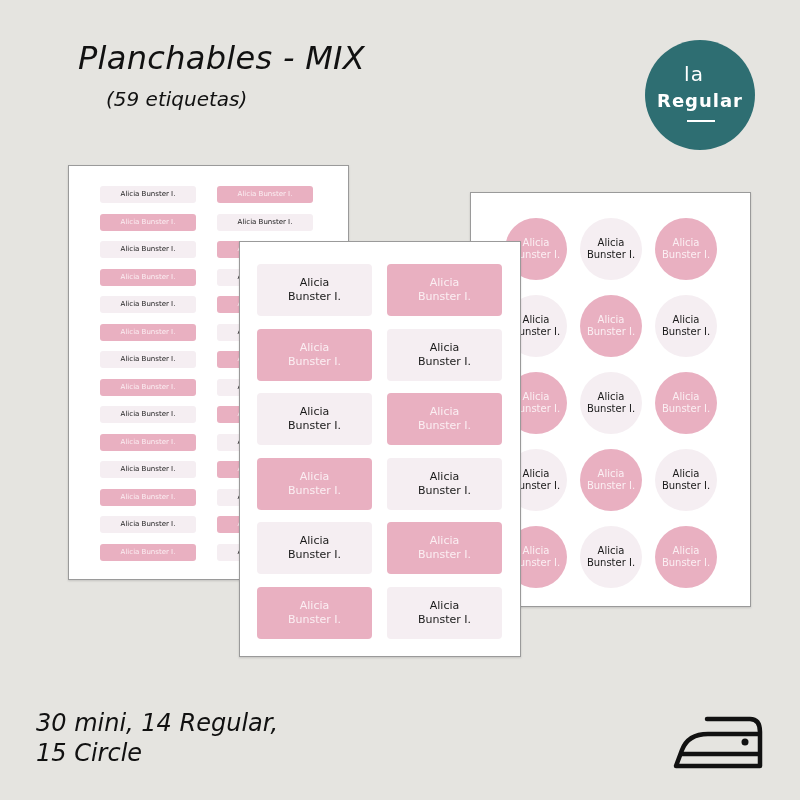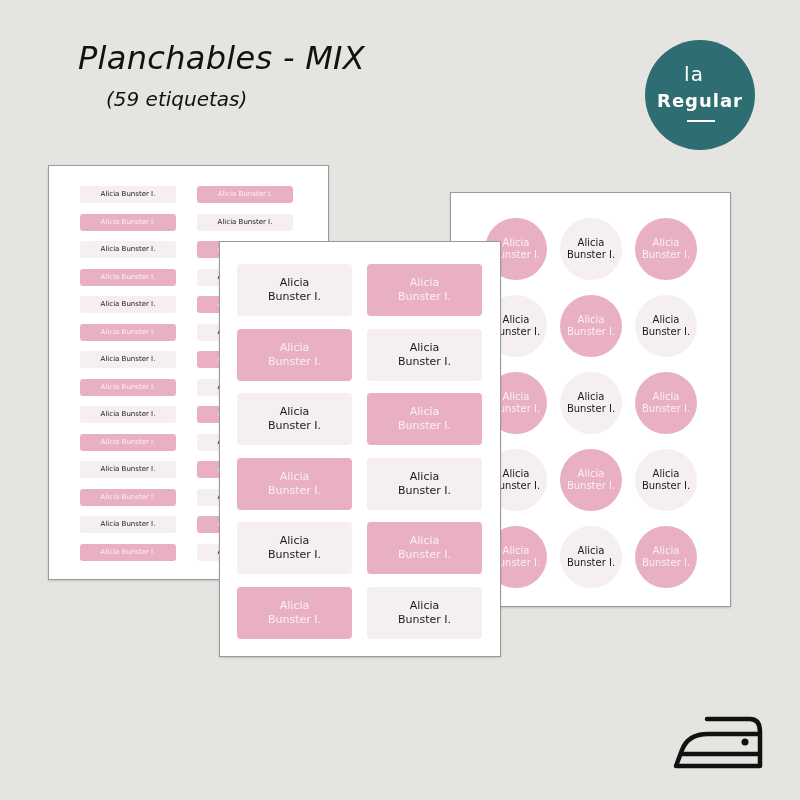--- a/index.html
+++ b/index.html
@@ -4,21 +4,21 @@
 <style>
   html, body { margin:0; padding:0; }
   body { width:800px; height:800px; background:#e5e4e0; position:relative; overflow:hidden;
          font-family:"DejaVu Sans", sans-serif; color:#111; }
   .title { position:absolute; left:58px; top:40px; font-size:32px; font-style:italic; font-weight:400; letter-spacing:0.3px; line-height:36px;margin-left:20px; }
   .subtitle { position:absolute; left:58px; top:84px; font-size:20px; font-style:italic; line-height:30px;margin-left:48px; }
   .logo { position:absolute; left:645px; top:40px; width:110px; height:110px; border-radius:50%; background:#2e6e72; color:#fff; text-align:center; }
   .logo .la { position:absolute; left:0; right:12px; top:22px; font-size:20px; font-family:"DejaVu Sans", sans-serif; font-weight:400; letter-spacing:1px; }
   .logo .brand { position:absolute; left:0; right:0; top:50px; font-size:18px; font-weight:700; letter-spacing:1px; }
   .logo .line { position:absolute; left:42px; width:28px; top:80px; height:2px; background:#fff; }
-  .sheet { position:absolute; background:#fff; border:1px solid #9a9a9a; box-shadow:0 1px 2px rgba(0,0,0,0.15); box-sizing:border-box; }
+  .sheet { position:absolute; background:#fff; border:1px solid #9a9a9a; box-shadow:0 1px 2px rgba(0,0,0,0.15); box-sizing:border-box;margin-left:20px; }
   .sheet-mini { left:48px; top:165px; width:281px; height:415px; z-index:1; }
   .sheet-circle { left:450px; top:192px; width:281px; height:415px; z-index:1; }
   .sheet-regular { left:219px; top:241px; width:282px; height:416px; z-index:2; }
   .mini { position:absolute; width:96px; height:17px; border-radius:3px; font-size:7px; line-height:17px; text-align:center; white-space:nowrap; overflow:hidden; }
   .reg { position:absolute; width:115px; height:52px; border-radius:4px; font-size:11px; line-height:14px; text-align:center; display:flex; flex-direction:column; justify-content:center; }
   .circ { position:absolute; width:62px; height:62px; border-radius:50%; font-size:10px; line-height:12px; text-align:center; display:flex; flex-direction:column; justify-content:center; }
   .pink { background:#e9b0c1; color:#fbeff3; }
   .light { background:#f5eef2; color:#1a1a1a; }
   .footer { position:absolute; left:36px; top:708px; font-size:24px; font-style:italic; line-height:30px; }
   .iron { position:absolute; left:672px; top:710px; width:92px; height:60px; }
@@ -172,19 +172,21 @@
       <span>Alicia</span>
       <span>Bunster I.</span>
     </div>
     <div class="reg light" style="left: 147px; top: 344.5px;">
       <span>Alicia</span>
       <span>Bunster I.</span>
     </div>
   </div>
 
 <div class="footer">
+  <div>30 mini, 14 Regular,</div>
+  <div>15 Circle</div>
 </div>
 
 <svg class="iron" viewBox="0 0 92 60">
   <path d="M35 9 H78 Q88 9 88 22 V56 H4 L10 40 Q16 24 36 24 H86" fill="none" stroke="#111" stroke-width="4.5" stroke-linecap="round" stroke-linejoin="round"></path>
   <line x1="8" y1="44" x2="86" y2="44" stroke="#111" stroke-width="4.5"></line>
   <circle cx="73" cy="32" r="3.5" fill="#111"></circle>
 </svg>
 
 </body></html>

